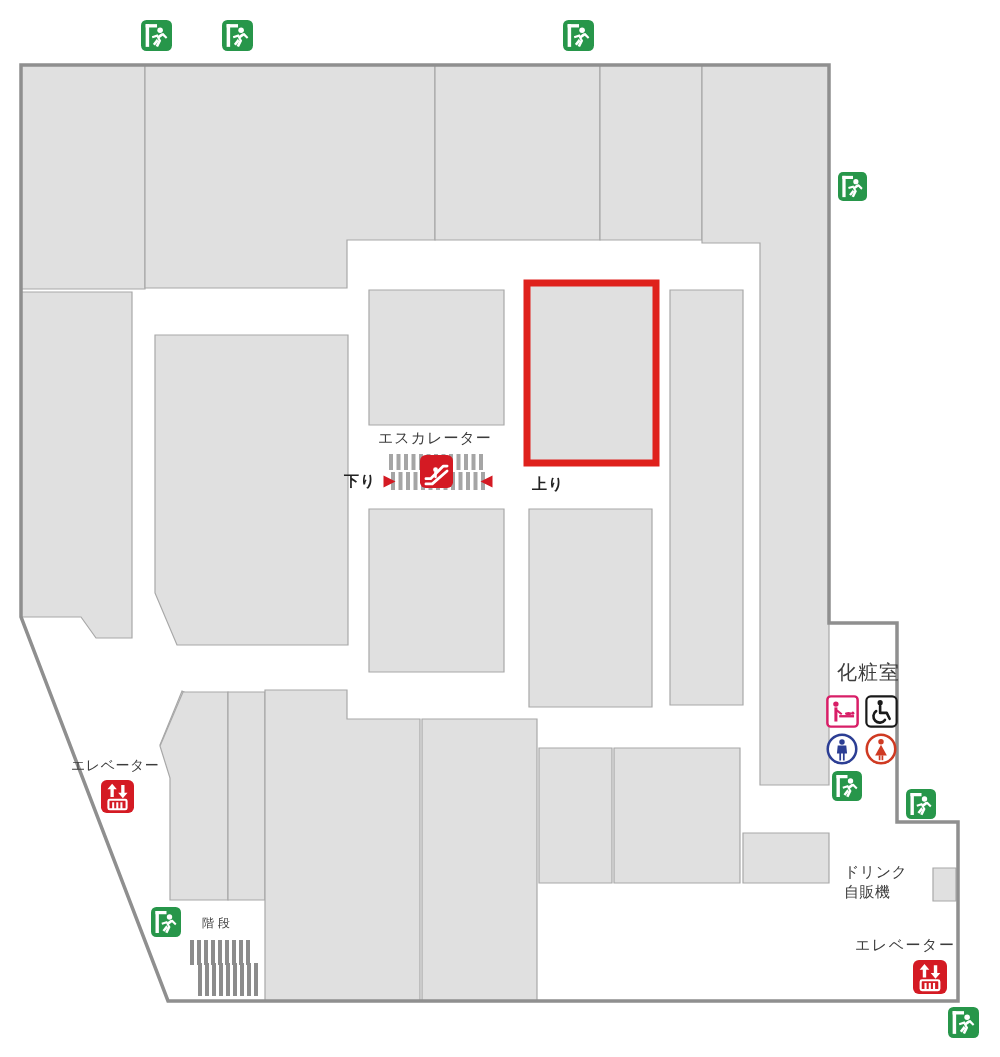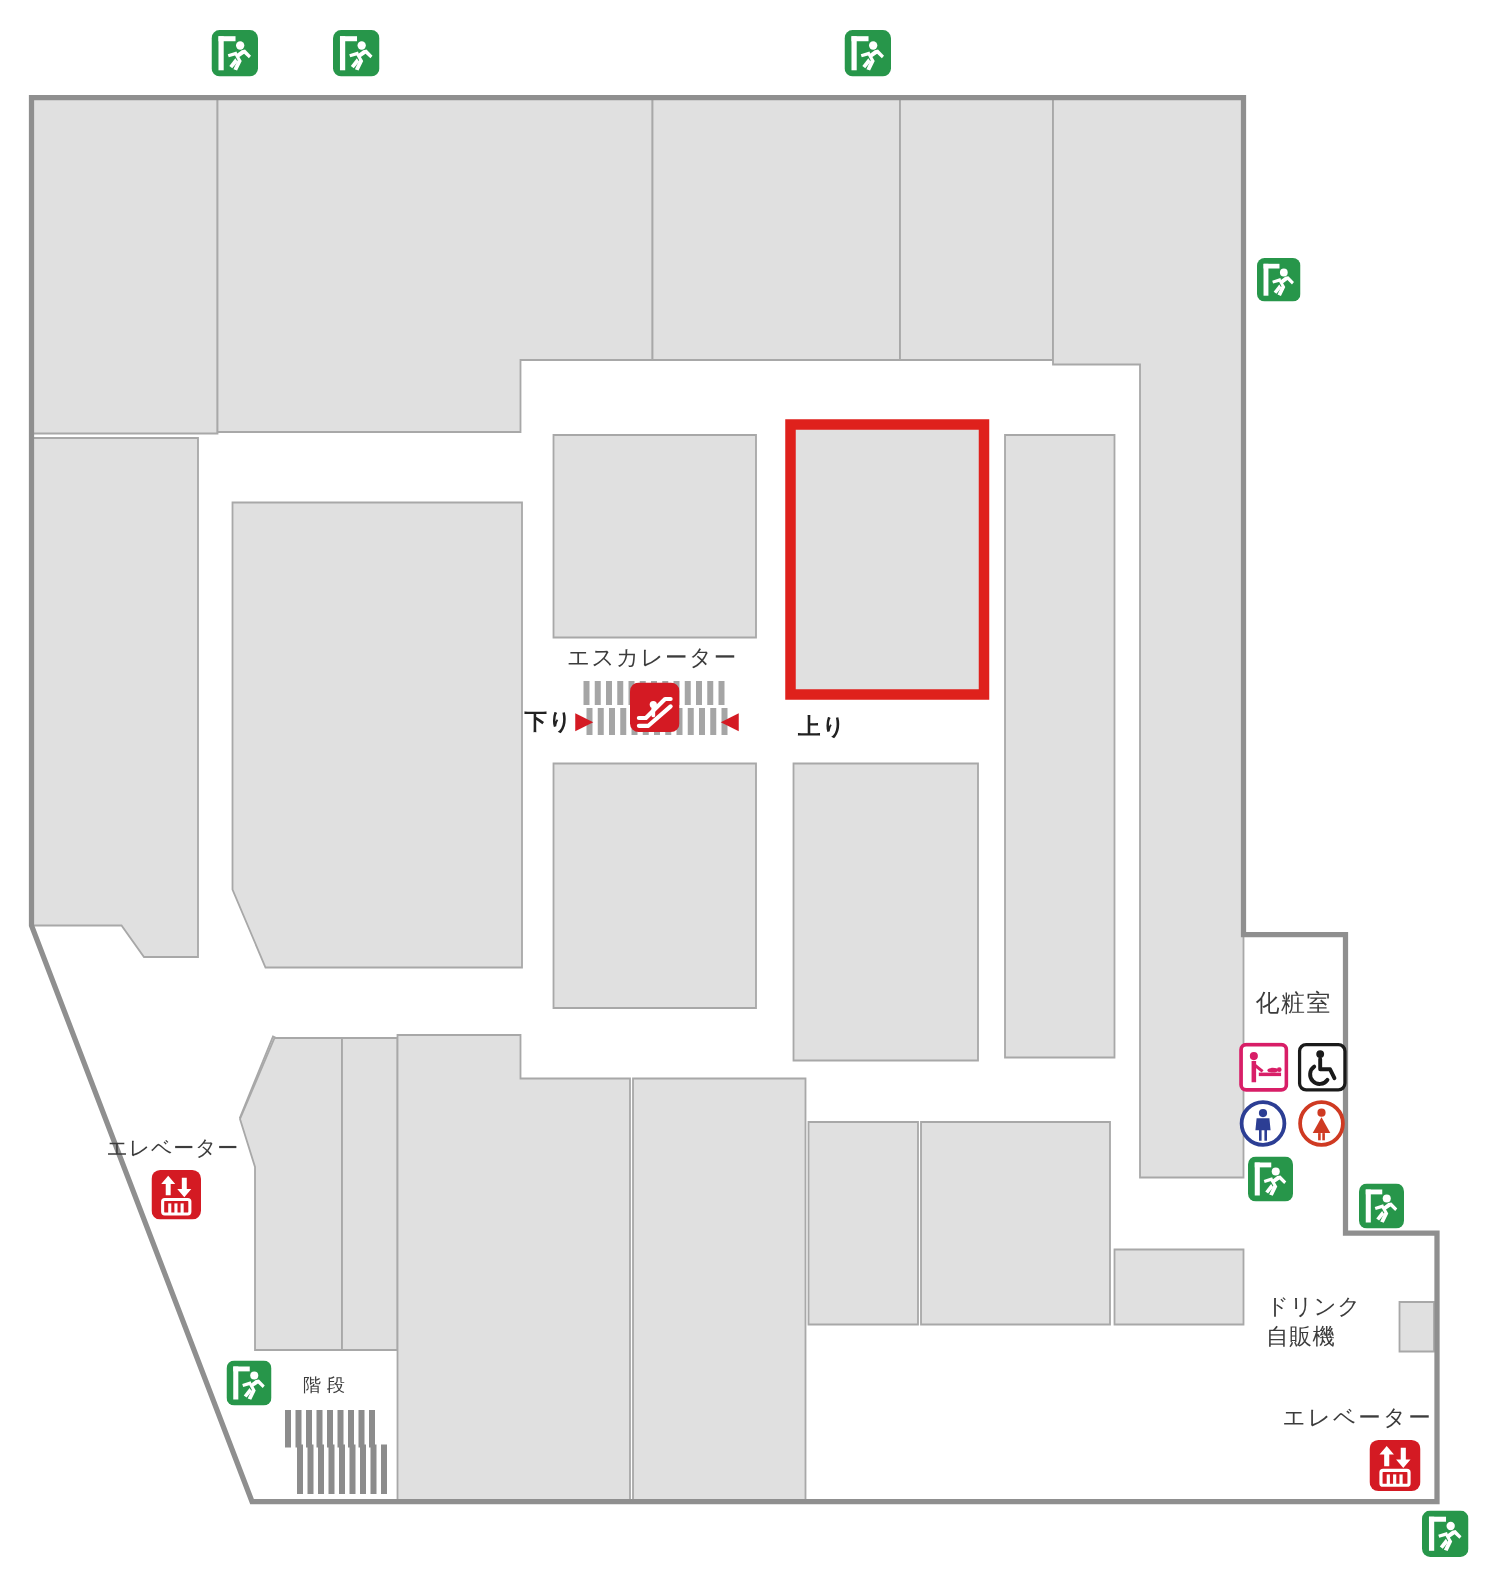--- a/index.html
+++ b/index.html
@@ -8,25 +8,25 @@
     --baby-pink:#d81e67; --mens-blue:#2c3e94; --womens-red:#cf3a22; --text:#3c3c3c;
   }
   html,body{margin:0;padding:0;background:#fff;}
   #stage{
     position:relative;width:1000px;height:1057px;background:#fff;overflow:hidden;
     font-family:"Liberation Sans","DejaVu Sans",sans-serif;
   }
   #map-svg{position:absolute;left:0;top:0;width:1000px;height:1057px;}
   .lbl{position:absolute;font-size:15px;color:var(--text);white-space:nowrap;letter-spacing:1px;}
   #lbl-escalator{left:378px;top:429px;width:118px;}
-  #lbl-down{left:344px;top:472px;width:38px;text-align:right;font-weight:700;color:#222;}
+  #lbl-down{left:344px;top:472px;width:38px;text-align:left;font-weight:700;color:#222;}
   #lbl-up{left:496px;top:475px;font-weight:700;color:#222;margin-left:36px;}
   #lbl-elevator-left{left:71px;top:757px;font-size:14px;letter-spacing:.5px;}
   #lbl-stairs{left:202px;top:915px;font-size:12px;letter-spacing:4px;}
-  #lbl-restroom{left:837px;top:659px;font-size:16px;}
+  #lbl-restroom{left:837px;top:659px;font-size:20px;}
   #lbl-vending{left:844px;top:862px;line-height:20px;letter-spacing:.5px;}
   #lbl-elevator-right{left:855px;top:936px;letter-spacing:1.5px;}
 </style>
 </head>
 <body>
 
 <div id="stage">
   <svg id="map-svg" viewBox="0 0 1000 1057">
     <defs>
       <symbol id="sym-exit" viewBox="0 0 24 24">

